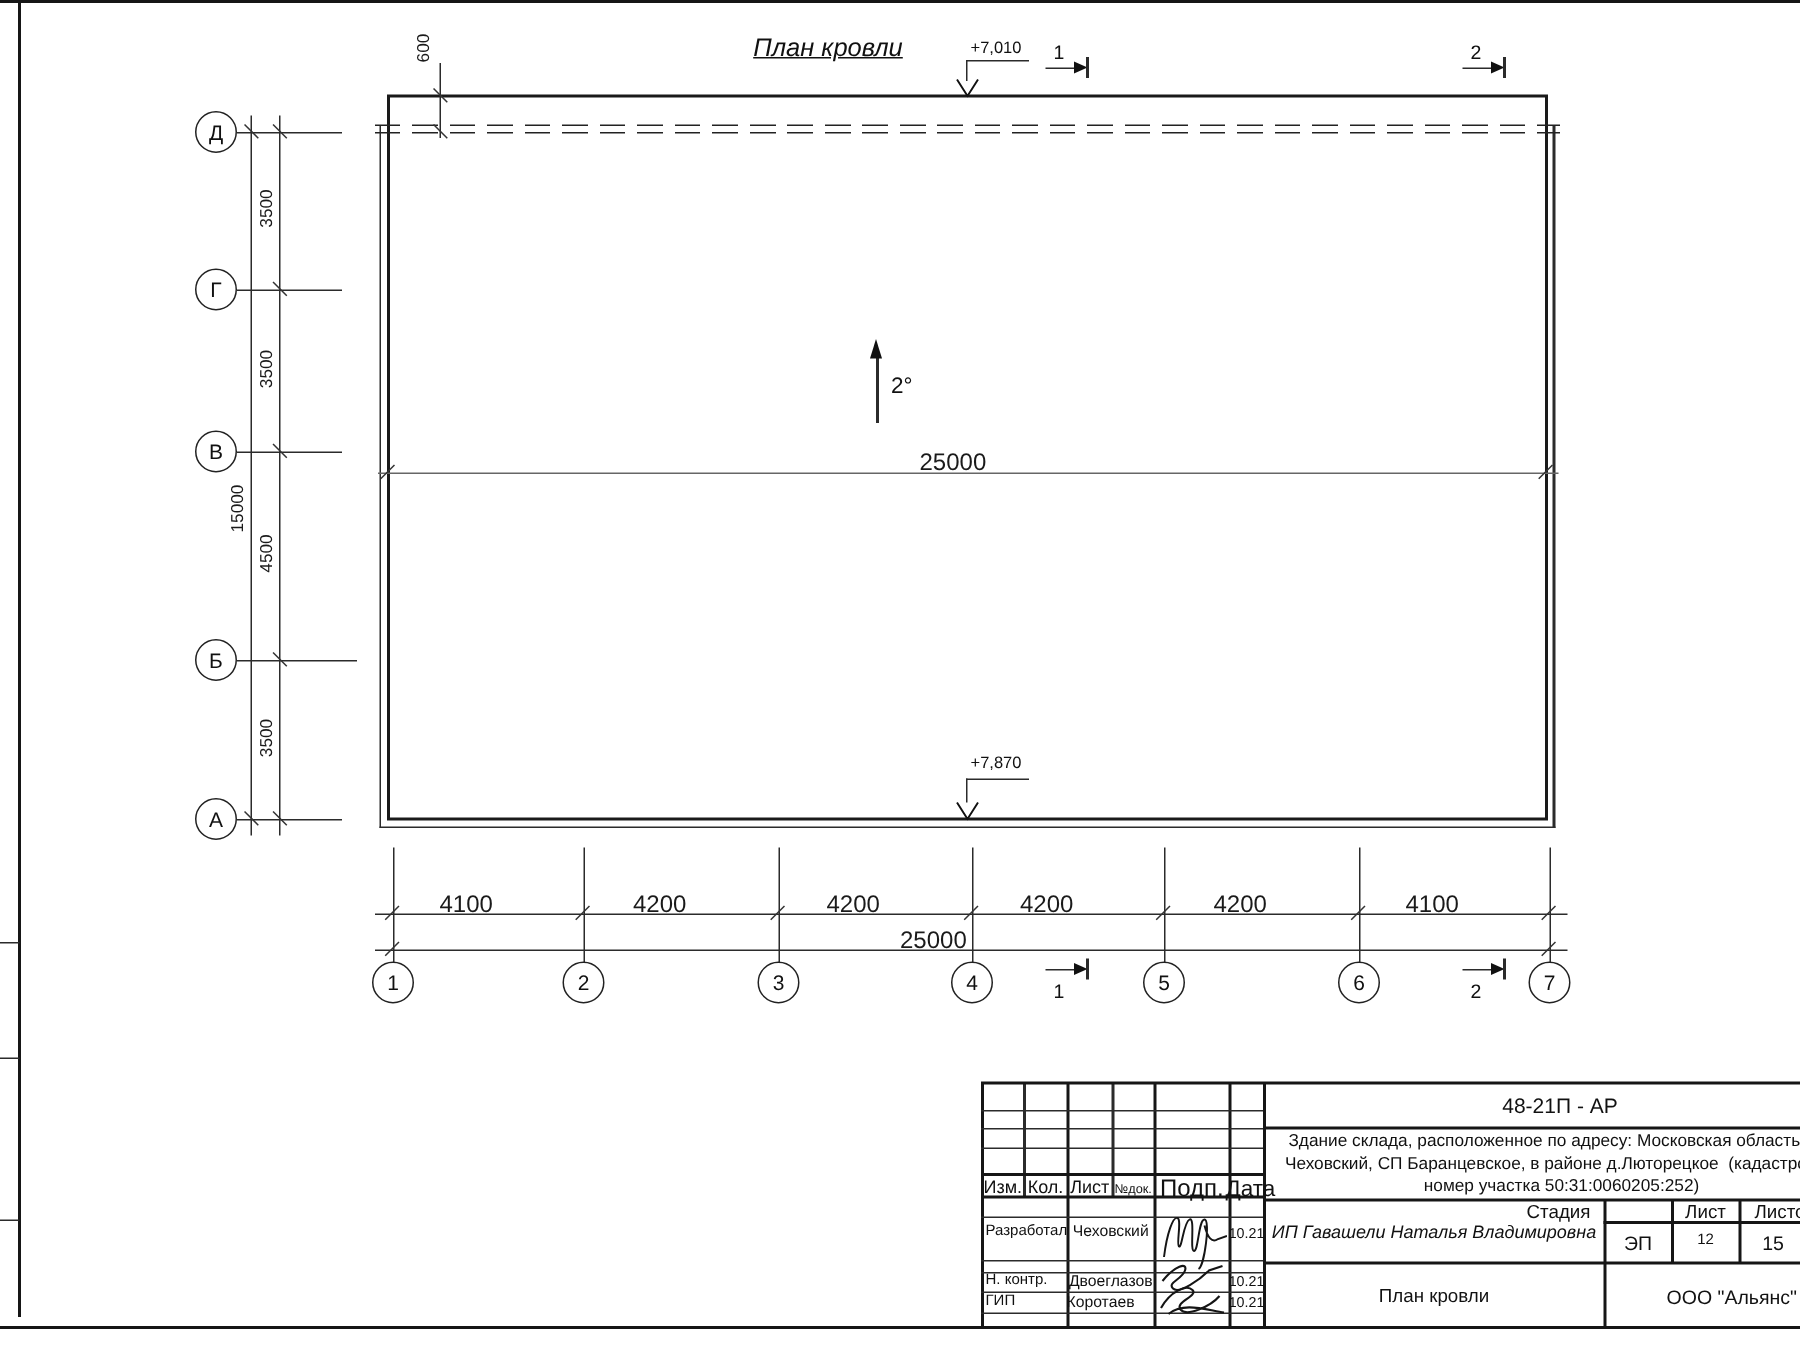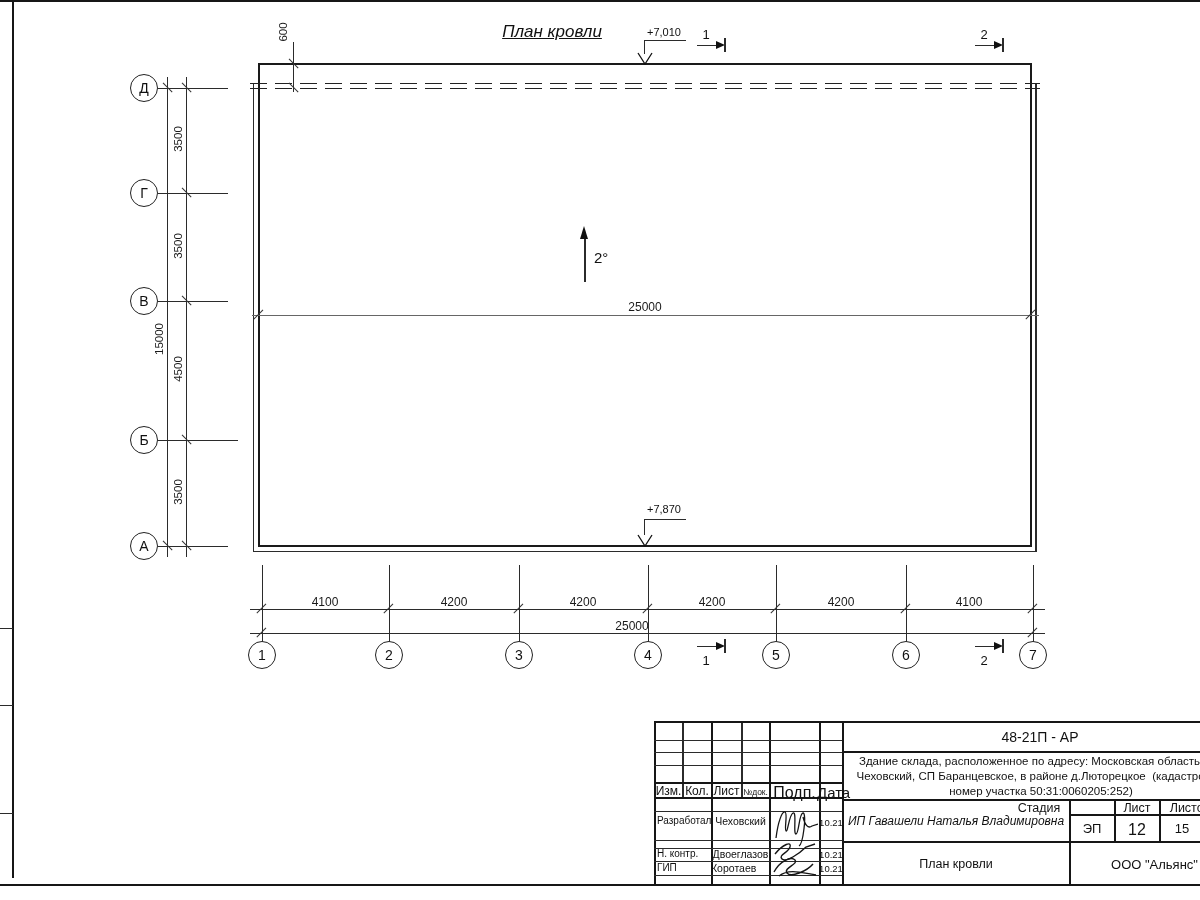--- a/index.html
+++ b/index.html
@@ -10,21 +10,21 @@
   .vl{position:absolute;background:#2b2b2b;width:1px}
   .thick{background:#161616}
   .tk{position:absolute;width:13px;height:1.3px;background:#333}
   .tk.f{transform:rotate(-45deg)}
   .tk.b{transform:rotate(45deg)}
   .dash{position:absolute;height:1.4px;
         background:repeating-linear-gradient(90deg,#222 0 17px,transparent 17px 25px)}
   .circle{position:absolute;width:26px;height:26px;border:1.5px solid #222;border-radius:50%;
           background:#fff;display:flex;align-items:center;justify-content:center;
           font-size:14px;color:#111}
-  .hd{position:absolute;width:64px;text-align:center;font-size:12px;color:#1a1a1a}
+  .hd{position:absolute;width:64px;font-size:16px;color:#1a1a1a}
   .vd{position:absolute;width:64px;text-align:center;font-size:11.5px;color:#1a1a1a;
       transform:rotate(-90deg)}
   .lbl{position:absolute;color:#111}
   .tri-up{position:absolute;width:0;height:0;border-left:4.5px solid transparent;
           border-right:4.5px solid transparent;border-bottom:13px solid #111}
   .tri-right{position:absolute;width:0;height:0;border-top:4.5px solid transparent;
           border-bottom:4.5px solid transparent;border-left:9px solid #111}
   .tb{position:absolute;text-align:center;color:#111;overflow:visible;white-space:pre}
 </style>
 </head>
@@ -237,19 +237,19 @@
 
   <div class="tb" style="left:845px;top:755px;width:392px;font-size:11.5px">Здание склада, расположенное по адресу: Московская область, р-н</div>
   <div class="tb" style="left:845px;top:770px;width:392px;font-size:11.5px">Чеховский, СП Баранцевское, в районе д.Люторецкое  (кадастровый</div>
   <div class="tb" style="left:845px;top:785px;width:392px;font-size:11.5px">номер участка 50:31:0060205:252)</div>
 
   <div class="tb" style="left:842px;top:814px;width:228px;font-size:12px;font-style:italic">ИП Гавашели Наталья Владимировна</div>
   <div class="tb" style="left:1016px;top:801px;width:46px;font-size:12.5px">Стадия</div>
   <div class="tb" style="left:1114px;top:801px;width:46px;font-size:12.5px">Лист</div>
   <div class="tb" style="left:1159px;top:801px;width:62px;font-size:12.5px">Листов</div>
   <div class="tb" style="left:1069px;top:821px;width:46px;font-size:13px">ЭП</div>
-  <div class="tb" style="left:1114px;top:821px;width:46px;font-size:16px">12</div>
+  <div class="tb" style="left:1114px;top:821px;width:46px;font-size:10px">12</div>
   <div class="tb" style="left:1159px;top:821px;width:46px;font-size:13px">15</div>
 
   <div class="tb" style="left:842px;top:857px;width:228px;font-size:12.5px">План кровли</div>
   <div class="tb" style="left:1069px;top:857px;width:171px;font-size:13px">ООО "Альянс"</div>
 
 </div>
 
 </body></html>

